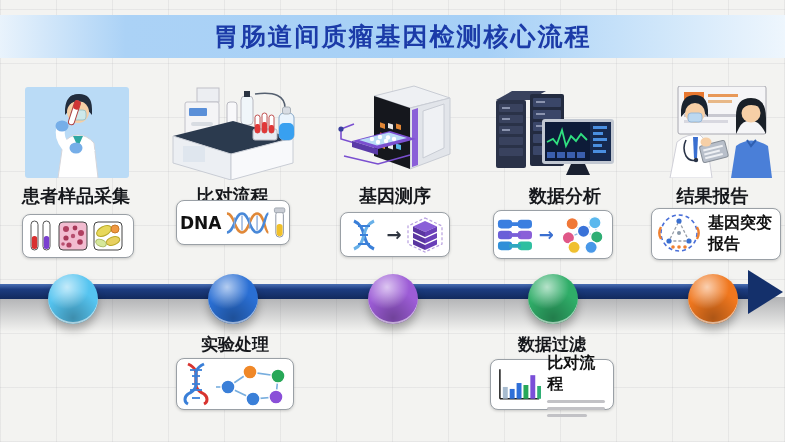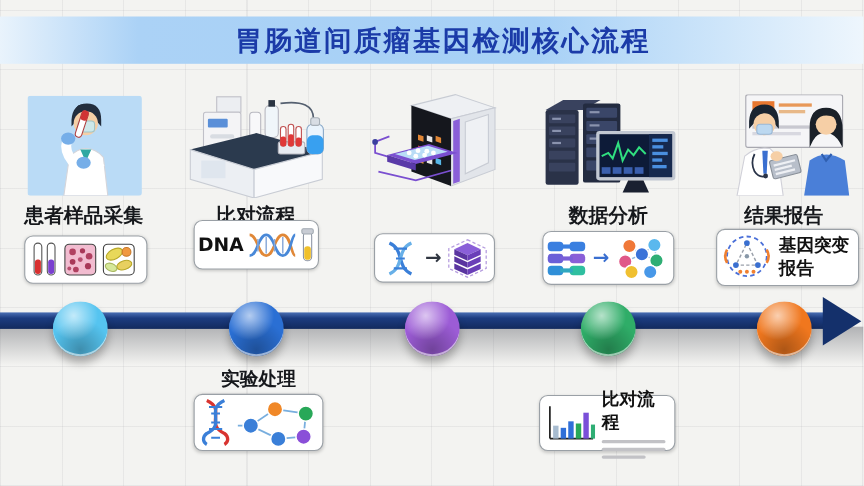--- a/index.html
+++ b/index.html
@@ -159,20 +159,21 @@
       <polygon points="16,57 42,65 42,71 16,63" fill="#5a3aa8"></polygon>
       <polygon points="23,56 53,48.5 71,54 41,61.5" fill="#b9dcf6"></polygon>
       <circle cx="36" cy="55" r="2.2" fill="#fff"></circle>
         <circle cx="44" cy="53" r="2.2" fill="#fff"></circle>
       <circle cx="52" cy="53.5" r="2.2" fill="#fff"></circle>
         <circle cx="42" cy="58" r="2.2" fill="#fff"></circle>
       <circle cx="50" cy="57" r="2.2" fill="#fff"></circle>
         <circle cx="58" cy="55" r="2.2" fill="#fff"></circle>
     </svg>
   </div>
+  <div class="step-label" style="left:338px;top:184px;width:114px">基因测序</div>
   <div class="icon-box" style="left:340px;top:212px;width:110px;height:45px">
     <svg width="36" height="32" viewBox="0 0 36 32">
       <path d="M8 2 C22 8 14 24 28 30" stroke="#3a7fd8" stroke-width="3" fill="none"></path>
       <path d="M28 2 C14 8 22 24 8 30" stroke="#68b0e8" stroke-width="3" fill="none"></path>
       <line x1="12" y1="7" x2="24" y2="7" stroke="#3a7fd8" stroke-width="2"></line>
       <line x1="14" y1="16" x2="22" y2="16" stroke="#3a7fd8" stroke-width="2"></line>
       <line x1="12" y1="25" x2="24" y2="25" stroke="#3a7fd8" stroke-width="2"></line>
     </svg>
     <span class="arrow-glyph">→</span>
     <svg width="38" height="36" viewBox="0 0 38 36">
@@ -227,21 +228,21 @@
       <polyline points="61,58 67,55 71,60 76,46 80,62 85,52 90,57 95,50 101,56" stroke="#30e080" stroke-width="1.8" fill="none"></polyline>
       <g fill="#3a5fae">
         <rect x="61" y="68" width="8" height="6"></rect>
           <rect x="71" y="68" width="8" height="6"></rect>
         <rect x="81" y="68" width="8" height="6"></rect>
           <rect x="91" y="68" width="8" height="6"></rect>
       </g>
       <polygon points="85,80 99,80 104,91 80,91" fill="#1a2030"></polygon>
     </svg>
   </div>
-  <div class="step-label" style="left:495px;top:184px;width:116px">数据分析</div>
+  <div class="step-label" style="left:507px;top:184px;width:116px">数据分析</div>
   <div class="icon-box" style="left:493px;top:210px;width:120px;height:49px">
     <svg width="40" height="36" viewBox="0 0 40 36">
       <rect x="1" y="2" width="15" height="9" rx="3.5" fill="#3a7fe0"></rect>
         <rect x="22" y="2" width="15" height="9" rx="3.5" fill="#3a7fe0"></rect>
       <rect x="13" y="4.5" width="12" height="4" fill="#3a7fe0"></rect>
       <rect x="1" y="13.5" width="15" height="9" rx="3.5" fill="#6a5fd8"></rect>
         <rect x="22" y="13.5" width="15" height="9" rx="3.5" fill="#8a5fd8"></rect>
       <rect x="13" y="16" width="12" height="4" fill="#7a5fd8"></rect>
       <rect x="1" y="25" width="15" height="9" rx="3.5" fill="#2f8fd8"></rect>
         <rect x="22" y="25" width="15" height="9" rx="3.5" fill="#2fbfa0"></rect>
@@ -345,20 +346,21 @@
         <line x1="37" y1="38" x2="12" y2="26"></line>
       </g>
       <circle cx="12" cy="26" r="7" fill="#3a7fd8" stroke="#fff" stroke-width="1.4"></circle>
       <circle cx="34" cy="11" r="7" fill="#f08828" stroke="#fff" stroke-width="1.4"></circle>
       <circle cx="62" cy="15" r="7" fill="#28a858" stroke="#fff" stroke-width="1.4"></circle>
       <circle cx="60" cy="36" r="7" fill="#8a4fd8" stroke="#fff" stroke-width="1.4"></circle>
       <circle cx="37" cy="38" r="7" fill="#3a7fd8" stroke="#fff" stroke-width="1.4"></circle>
     </svg>
   </div>
 
+  <div class="sub-label" style="left:490px;top:333px;width:124px">数据过滤</div>
   <div class="icon-box" style="left:490px;top:359px;width:124px;height:51px;gap:6px">
     <svg width="48" height="40" viewBox="0 0 48 40">
       <line x1="6" y1="4" x2="6" y2="34" stroke="#222" stroke-width="1.6"></line>
       <line x1="6" y1="34" x2="46" y2="34" stroke="#222" stroke-width="1.6"></line>
       <rect x="9" y="22" width="5" height="12" fill="#a8bcd0"></rect>
       <rect x="16" y="24" width="5" height="10" fill="#2f6fd8"></rect>
       <rect x="23" y="18" width="5" height="16" fill="#2f6fd8"></rect>
       <rect x="30" y="20" width="5" height="14" fill="#28a858"></rect>
       <rect x="37" y="10" width="5" height="24" fill="#7a4fd8"></rect>
       <rect x="44" y="21" width="4" height="13" fill="#2fae74"></rect>

